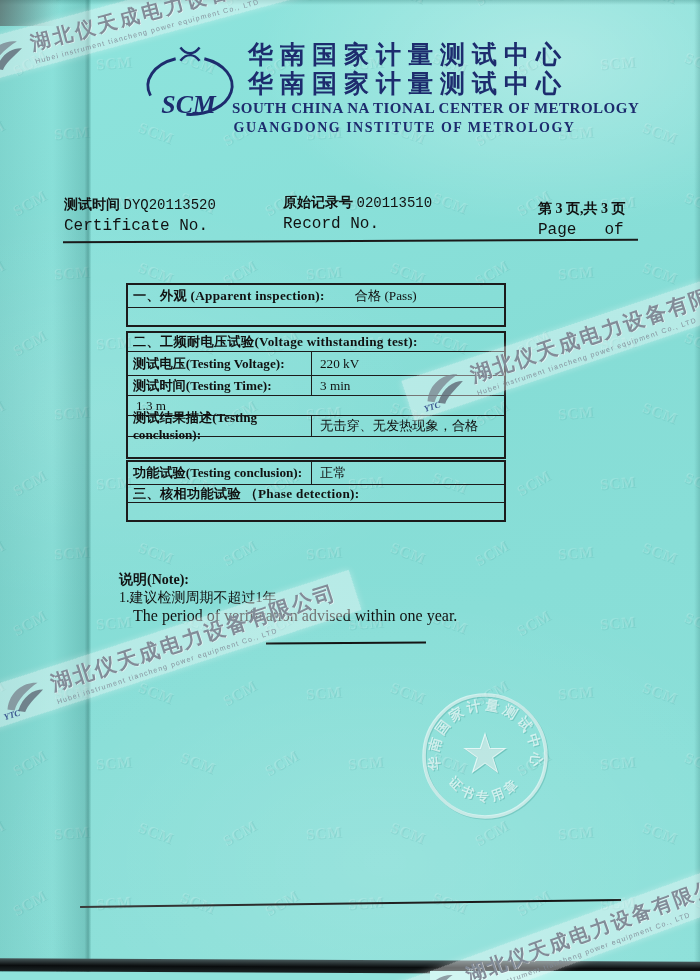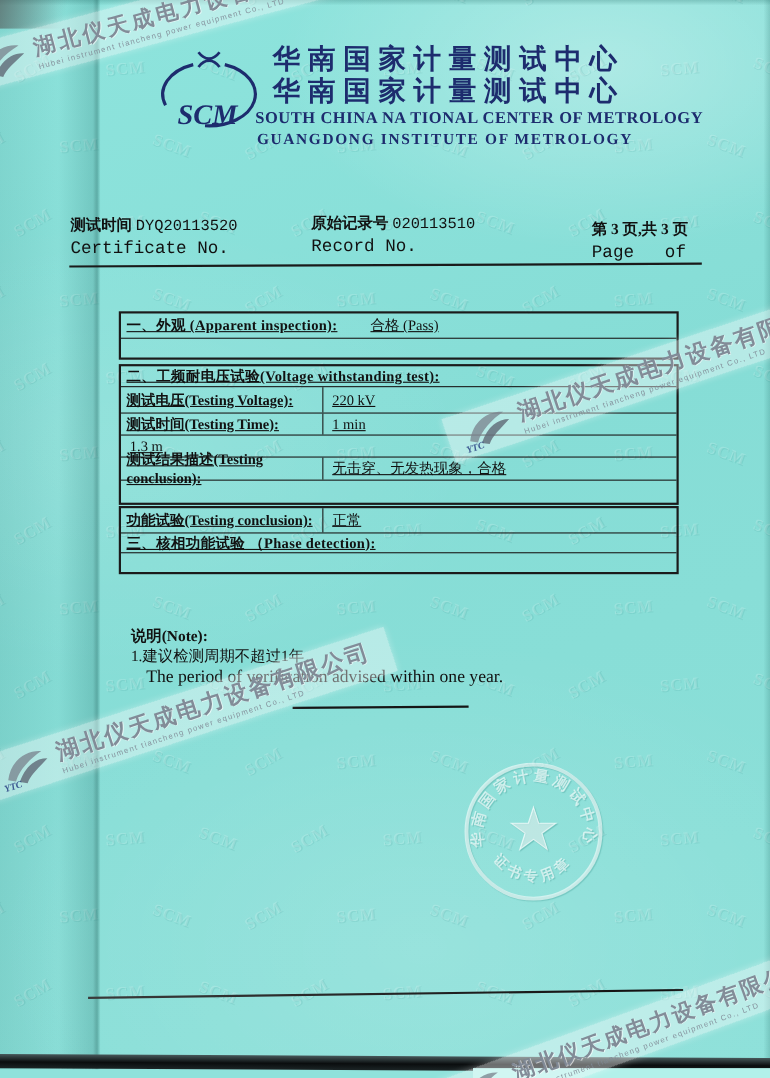--- a/index.html
+++ b/index.html
@@ -42,21 +42,21 @@
   .title-cn{font-size:31px;font-weight:600;letter-spacing:14px;padding-left:14px;color:#0d0d0d;}
   .title-en{font-size:18px;font-weight:bold;letter-spacing:0.5px;margin-top:3px;color:#0d0d0d;}
   
   .cert-col{z-index:3;font-size:14px;white-space:nowrap;}
   .cert-cn{font-weight:600;}
   .mono{font-family:"Liberation Mono",monospace;}
   .cert-en{font-family:"Liberation Mono",monospace;font-size:16px;margin-top:3px;}
   .page-gap{display:inline-block;width:28px;}
   .hrule{left:63px;top:240px;width:575px;height:2.2px;background:#1a1a1a;z-index:3;transform:rotate(-0.25deg);}
   
-  .tbl{position:absolute;left:108px;width:509px;border:2px solid #1b1b1b;box-sizing:border-box;z-index:3;text-decoration:underline;}
+  .tbl{position:absolute;left:126px;width:380px;border:2px solid #1b1b1b;box-sizing:border-box;z-index:3;}
   .tr{display:flex;align-items:center;border-top:1.5px solid #1b1b1b;box-sizing:border-box;
       font-size:13.2px;}
   .tr:first-child{border-top:none;}
   .sec-title{font-weight:600;padding:0 4px 0 5px;letter-spacing:0.3px;}
   .cell-l{width:184px;align-self:stretch;display:flex;align-items:center;
     border-right:1.5px solid #1b1b1b;padding:0 4px 0 5px;box-sizing:border-box;font-weight:600;}
   .cell-v{flex:1;padding:0 4px 0 8px;}
   .h18{height:18px;} .h20{height:20px;} .h21{height:21px;}
   .h22{height:22px;} .h24{height:24px;}
   .inline-val{margin-left:26px;font-weight:500;}
@@ -289,21 +289,21 @@
   <div class="tbl" style="top:331px;">
     <div class="tr h18">
       <span class="sec-title">二、工频耐电压试验(Voltage withstanding test):</span>
     </div>
     <div class="tr h24">
       <div class="cell-l">测试电压(Testing Voltage):</div>
       <div class="cell-v">220 kV</div>
     </div>
     <div class="tr h20">
       <div class="cell-l">测试时间(Testing Time):</div>
-      <div class="cell-v">1 min</div>
+      <div class="cell-v">3 min</div>
     </div>
     <div class="tr h20">
       <div class="cell-v">1.3 m</div>
     </div>
     <div class="tr h21">
       <div class="cell-l">测试结果描述(Testing conclusion):</div>
       <div class="cell-v">无击穿、无发热现象，合格</div>
     </div>
     <div class="tr h21"></div>
   </div>

